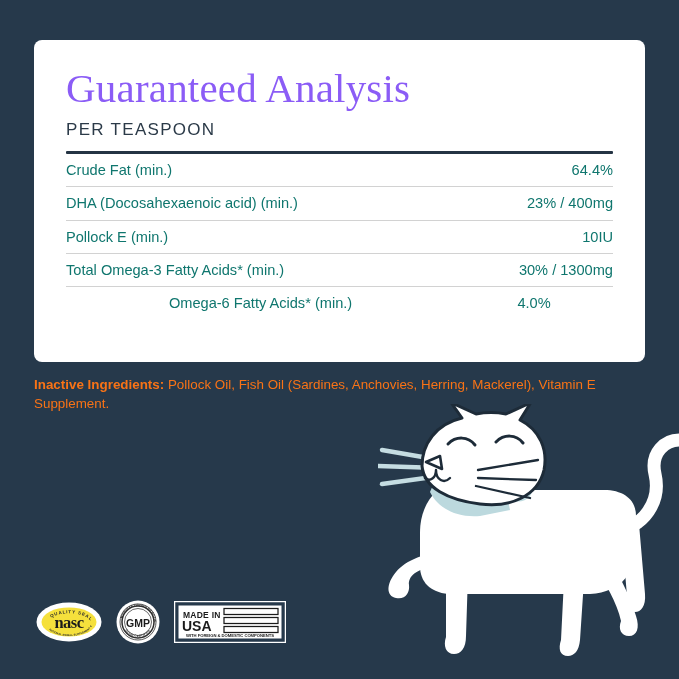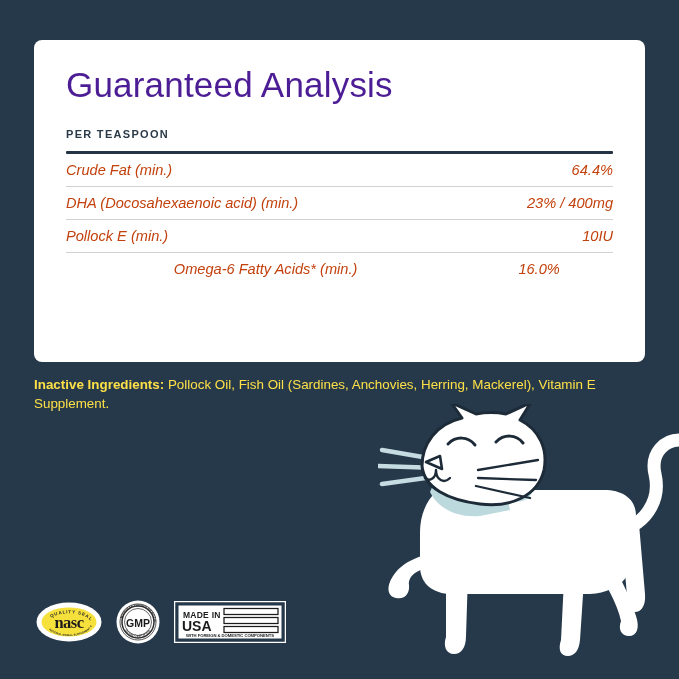--- a/index.html
+++ b/index.html
@@ -12,46 +12,46 @@
   #root { position:relative; width:679px; height:679px; }
 
   
   .card {
     position:absolute; left:34px; top:40px;
     width:611px; height:322px;
     background:#ffffff; border-radius:8px;
     padding:26px 32px 0 32px;
   }
   .ga-title {
-    font-family:Liberation Sans, sans-serif;
-    font-size:35px; font-weight:400; color:#4c1d95;
+    font-family:Liberation Serif, serif;
+    font-size:41px; font-weight:400; color:#8b5cf6;
     letter-spacing:0.2px; line-height:1.1;
   }
   .ga-sub {
-    margin-top:23px;
-    font-size:11px; font-weight:700; letter-spacing:1.3px;
+    margin-top:9px;
+    font-size:17px; font-weight:400; letter-spacing:1.3px;
     color:#2b3a48;
   }
   .rule-top {
     margin-top:11px; height:3px; background:#243444; border-radius:1px;
   }
   table.ga-table { width:100%; border-collapse:collapse; }
   table.ga-table td {
-    font-size:14.6px; color:#c2410c;
+    font-size:14.6px; color:#0f766e;
     padding:7px 0 7px 0;
     border-bottom:1px solid #d2d2d2;
-    line-height:1.25; vertical-align:baseline;font-style:italic;
+    line-height:1.25; vertical-align:baseline;
   }
   table.ga-table tr:last-child td { border-bottom:none;text-align:center; }
   td.ga-val { text-align:right; white-space:nowrap; }
 
   
   .inactive {
     position:absolute; left:34px; top:375px; width:600px;
-    color:#fde047; font-size:13.4px; line-height:1.42;
+    color:#f97316; font-size:13.4px; line-height:1.42;
   }
   .inactive b { font-weight:700; }
 
   
   .cat { position:absolute; left:378px; top:404px; width:301px; height:260px; }
 
   
   .badges { position:absolute; left:36px; top:598px; height:48px; display:flex; align-items:center; gap:14px; }
   .badge-nasc { width:66px; height:40px; }
   .badge-gmp  { width:44px; height:44px; }
@@ -74,22 +74,26 @@
           </tr>
           <tr>
             <td class="ga-name">DHA (Docosahexaenoic acid) (min.)</td>
             <td class="ga-val">23% / 400mg</td>
           </tr>
           <tr>
             <td class="ga-name">Pollock E (min.)</td>
             <td class="ga-val">10IU</td>
           </tr>
           <tr>
+            <td class="ga-name">Total Omega-3 Fatty Acids* (min.)</td>
+            <td class="ga-val">30% / 1300mg</td>
+          </tr>
+          <tr>
             <td class="ga-name">Omega-6 Fatty Acids* (min.)</td>
-            <td class="ga-val">16.0%</td>
+            <td class="ga-val">4.0%</td>
           </tr>
         </tbody>
     </table>
   </div>
 
   <div class="inactive">
     <b>Inactive Ingredients:</b><span> Pollock Oil, Fish Oil (Sardines, Anchovies, Herring, Mackerel), Vitamin E Supplement.</span>
   </div>
 
   <svg class="cat" viewBox="0 0 301 260">

